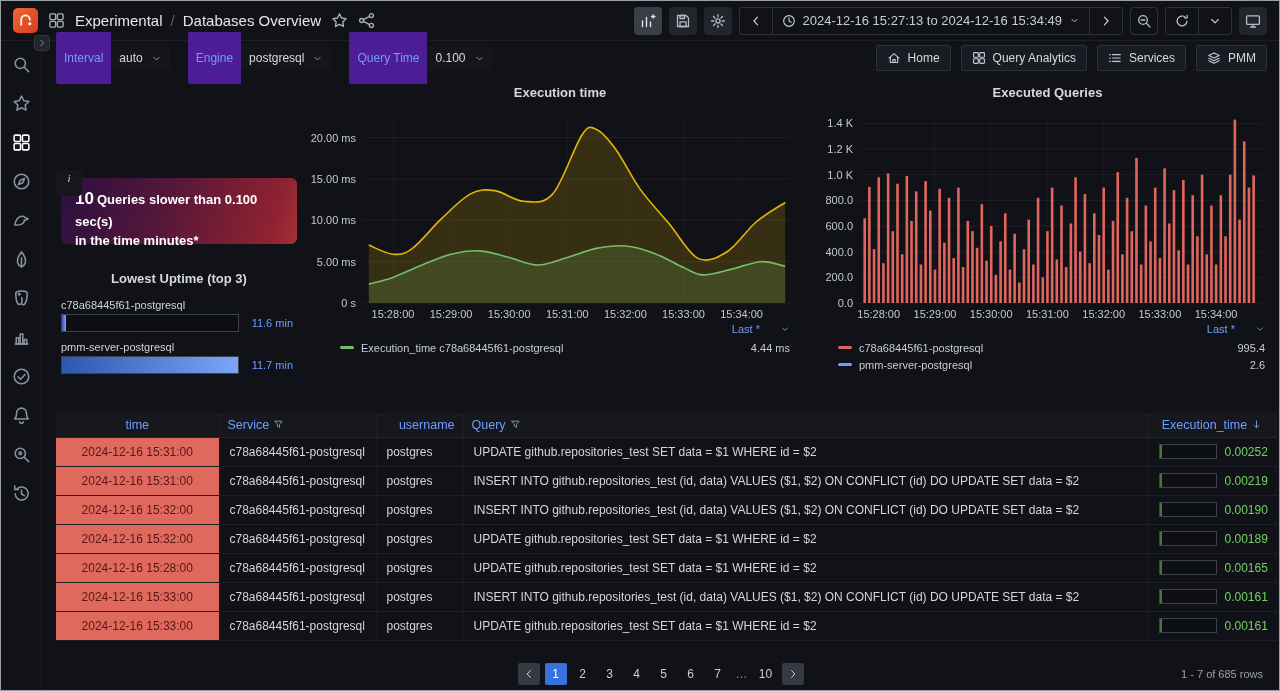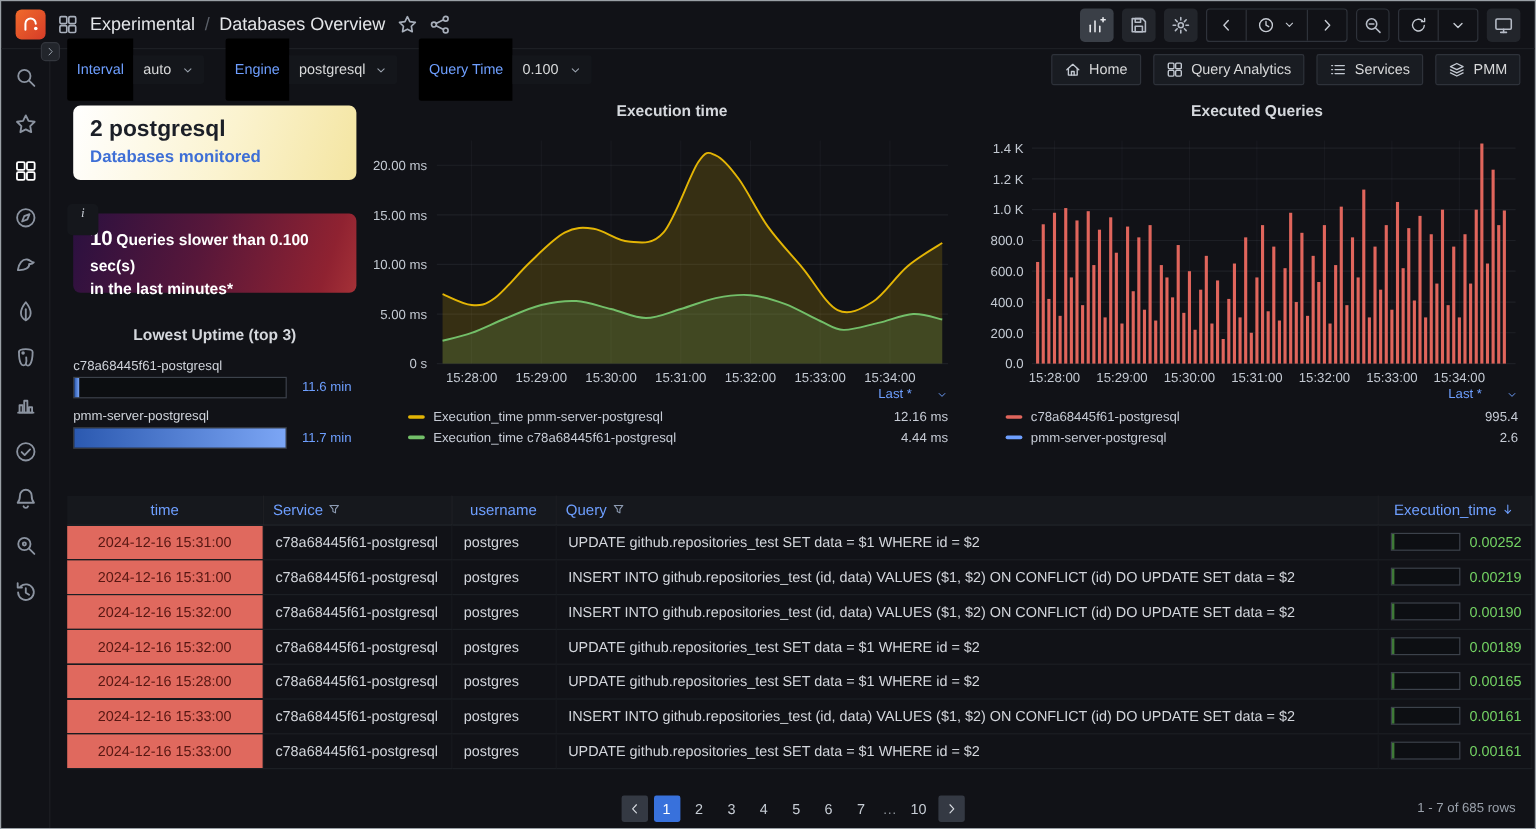--- a/index.html
+++ b/index.html
@@ -34,21 +34,21 @@
   .sb-item{width:41px;height:39px;display:flex;align-items:center;justify-content:center;background:none;border:none;color:#8b93a0;cursor:pointer;padding:0;}
   .sb-item.active{color:#ffffff;}
   .sb-ic svg{width:19px;height:19px;}
   .sidebar-expand{position:absolute;left:33px;top:34px;width:16px;height:16px;border-radius:4px;background:#22252b;border:1px solid #33363d;color:#9aa2ad;display:flex;align-items:center;justify-content:center;cursor:pointer;padding:0;z-index:20;}
   .sidebar-expand svg{width:10px;height:10px;}
 
   
   .main{flex:1;display:flex;flex-direction:column;position:relative;min-width:0;}
   .toolbar{height:34px;display:flex;align-items:center;padding:0 12px 0 14px;gap:18px;flex:0 0 auto;}
   .var{display:flex;align-items:center;}
-  .var-label{background:#000000;color:#6e9fff;font-size:12px;font-weight:500;padding:19px 8px;border-radius:2px 0 0 2px;cursor:default;}
+  .var-label{background:#4c1d95;color:#6e9fff;font-size:12px;font-weight:500;padding:19px 8px;border-radius:2px 0 0 2px;cursor:default;}
   .var-value{display:flex;align-items:center;gap:8px;background:#14161b;border:none;color:#d8d9da;font-size:12px;padding:5px 8px;border-radius:0 2px 2px 0;cursor:pointer;}
   .var-caret{color:#9aa2ad;display:inline-flex;}
   .var-caret svg{width:11px;height:11px;}
   .navbtns{margin-left:auto;display:flex;gap:10px;padding-left:33px;}
   .nav-btn{display:flex;align-items:center;gap:7px;height:26px;padding:0 10px;background:#191c22;border:1px solid #2e323a;border-radius:2px;color:#d8d9da;font-size:12px;font-weight:500;cursor:pointer;}
   .nav-btn .ic{display:inline-flex;color:#c3c9d2;}
   .nav-btn .ic svg{width:14px;height:14px;}
 
   
   .content{position:relative;flex:1;}
@@ -179,20 +179,21 @@
               <polyline points="9.8,3.5 5.6,8 9.8,12.5"></polyline>
             </svg>
           </button>
         <button class="group-btn">
           <span style="display:inline-flex">
               <svg viewBox="0 0 16 16" fill="none" stroke="currentColor" stroke-width="1.3" stroke-linecap="round" stroke-linejoin="round" width="16" height="16" style="display:block">
                 <circle cx="8" cy="8" r="6.1"></circle>
                 <polyline points="8,4.4 8,8 10.6,9.4"></polyline>
               </svg>
             </span>
+          <span>2024-12-16 15:27:13 to 2024-12-16 15:34:49</span>
           <span class="caret" style="display:inline-flex">
               <svg viewBox="0 0 16 16" fill="none" stroke="currentColor" stroke-width="1.3" stroke-linecap="round" stroke-linejoin="round" width="16" height="16" style="display:block">
                 <polyline points="4.2,6.3 8,10.1 11.8,6.3"></polyline>
               </svg>
             </span>
         </button>
         <button class="group-btn">
             <svg viewBox="0 0 16 16" fill="none" stroke="currentColor" stroke-width="1.3" stroke-linecap="round" stroke-linejoin="round" width="16" height="16" style="display:block">
               <polyline points="6.2,3.5 10.4,8 6.2,12.5"></polyline>
             </svg>
@@ -419,32 +420,28 @@
                   <path d="M2 11.2l6 2.9 6-2.9"></path>
                 </svg>
               </span>
               <span>PMM</span>
             </button>
           </div>
       </div>
 
       <div class="content">
 
-        <section class="card card-monitored">
-          <div class="cm-title">2 postgresql</div>
-          <div class="cm-sub">Databases monitored</div>
-        </section>
         <div class="info-tab">
             <span>i</span>
           </div>
         <section class="card card-slow">
           <div class="cs-line1">
             <span class="cs-count">10</span><span>Queries slower than 0.100 sec(s)</span>
           </div>
-          <div class="cs-line2">in the last minutes*</div>
+          <div class="cs-line2">in the time minutes*</div>
         </section>
         <h3 class="uptime-title">Lowest Uptime (top 3)</h3>
         <div id="uptime-gauges">
             <div class="gauge-row" style="top: 224px;">
               <div class="gauge-label">c78a68445f61-postgresql</div>
               <div class="gauge-track">
                 <div class="gauge-fill" style="width: 2%;"></div>
               </div>
               <span class="gauge-value">11.6 min</span>
             </div>
@@ -490,25 +487,20 @@
           </svg>
         <div class="legend-head" id="legend-head-line">
           <span>Last *</span>
           <span style="display:inline-flex">
               <svg viewBox="0 0 16 16" fill="none" stroke="currentColor" stroke-width="1.3" stroke-linecap="round" stroke-linejoin="round" width="16" height="16" style="display:block">
                 <polyline points="4.2,6.3 8,10.1 11.8,6.3"></polyline>
               </svg>
             </span>
         </div>
         <div class="legend" id="legend-line">
-            <div class="legend-row">
-              <span class="legend-swatch" style="background: rgb(227, 181, 5);"></span>
-              <span class="legend-name">Execution_time pmm-server-postgresql</span>
-              <span class="legend-val">12.16 ms</span>
-            </div>
             <div class="legend-row">
               <span class="legend-swatch" style="background: rgb(115, 191, 105);"></span>
               <span class="legend-name">Execution_time c78a68445f61-postgresql</span>
               <span class="legend-val">4.44 ms</span>
             </div>
           </div>
 
         <h3 class="panel-title" id="bar-title">Executed Queries</h3>
         <svg class="chart" id="chart-bars" width="463" height="230" viewBox="0 0 463 230">
             <line x1="44" y1="200.0" x2="447" y2="200.0" stroke="rgba(204,210,224,0.07)"></line>
@@ -656,21 +648,21 @@
               <col style="width: 128px;">
             </colgroup>
           <thead id="qthead">
               <tr>
                 <th style="text-align: center;"><span>time</span></th>
                 <th style="text-align: left;"><span>Service</span><span class="th-ic">
                     <svg viewBox="0 0 16 16" fill="none" stroke="currentColor" stroke-width="1.3" stroke-linecap="round" stroke-linejoin="round" width="16" height="16" style="display:block">
                       <path d="M2.8 3.2h10.4L9.6 7.6v4.6l-3.2-1.7V7.6z"></path>
                     </svg>
                   </span></th>
-                <th style="text-align: center;"><span>username</span></th>
+                <th style="text-align: right;"><span>username</span></th>
                 <th style="text-align: left;"><span>Query</span><span class="th-ic">
                     <svg viewBox="0 0 16 16" fill="none" stroke="currentColor" stroke-width="1.3" stroke-linecap="round" stroke-linejoin="round" width="16" height="16" style="display:block">
                       <path d="M2.8 3.2h10.4L9.6 7.6v4.6l-3.2-1.7V7.6z"></path>
                     </svg>
                   </span></th>
                 <th style="text-align: center;"><span>Execution_time</span><span class="th-ic sort">
                     <svg viewBox="0 0 16 16" fill="none" stroke="currentColor" stroke-width="1.3" stroke-linecap="round" stroke-linejoin="round" width="16" height="16" style="display:block">
                       <line x1="8" y1="2.8" x2="8" y2="12.6"></line>
                       <polyline points="4.6,9.2 8,12.6 11.4,9.2"></polyline>
                     </svg>

